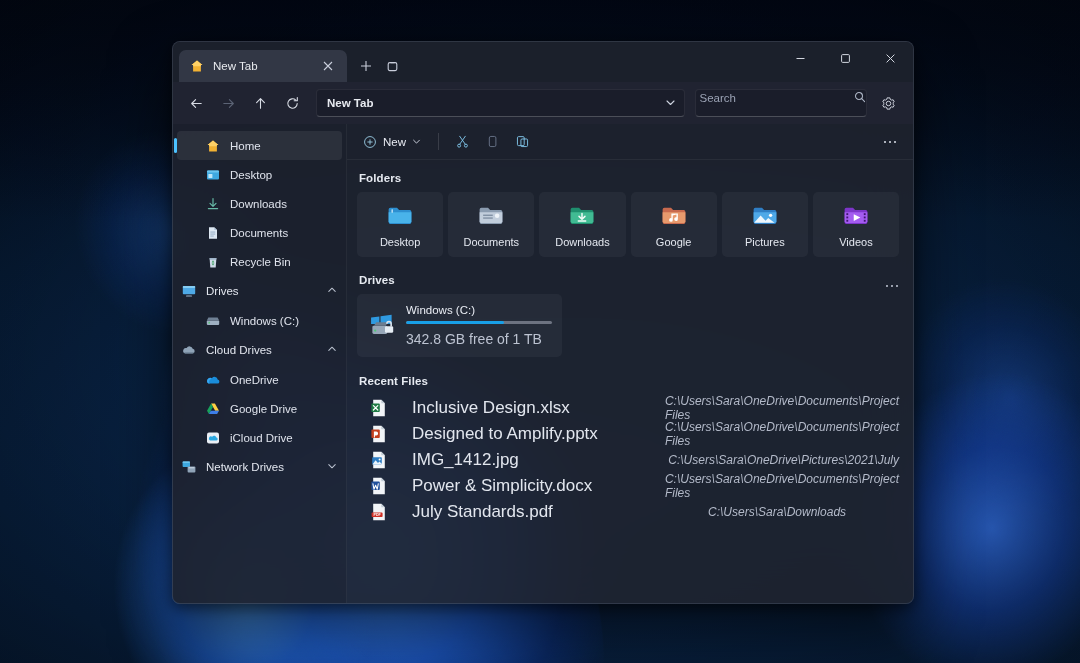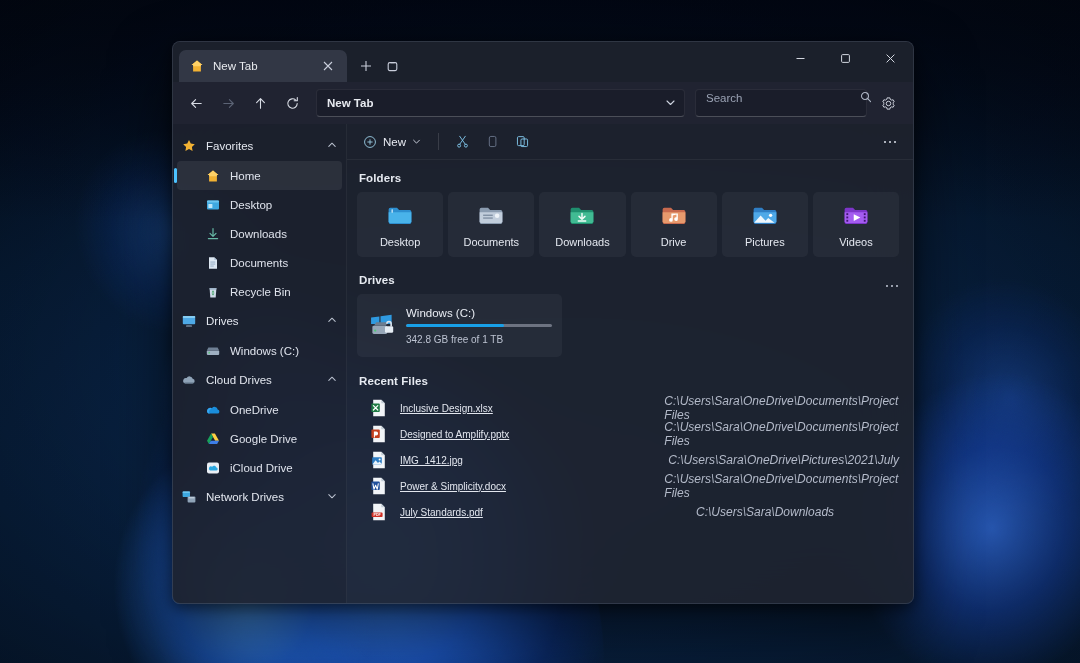--- a/index.html
+++ b/index.html
@@ -140,20 +140,21 @@
   }
   .addrtext { flex: 1; font-size: 11.5px; color: #e7eaf0; font-weight: 600; }
   .searchfield {
     width: 172px; height: 28px; margin-left: 8px;
     background: rgba(22,26,38,0.62);
     border: 1px solid rgba(255,255,255,.07);
     border-bottom: 1px solid rgba(255,255,255,.22);
     border-radius: 4px;
     display: flex; align-items: center;
     padding: 0 7px 11px 10px;
+    justify-content: center;
   }
   .searchfield input {
     flex: 1; background: transparent; border: 0; outline: 0;
     font-size: 11.5px; color: #e7eaf0;
     font-family: "Liberation Sans", sans-serif;
   }
   .searchfield input::placeholder { color: #9aa2b4; }
   .gearbtn {
     width: 30px; height: 30px; margin-left: 4px;
     display: flex; align-items: center; justify-content: center;
@@ -243,28 +244,28 @@
     padding: 0 10px 0 11px;
     margin-bottom: 16px;
   }
   .drive-info { flex: 1; min-width: 0; }
   .drive-name { font-size: 11.5px; color: #e9edf4; margin-bottom: 5px; }
   .drive-bar {
     height: 3px; background: rgba(210,218,232,.42);
     border-radius: 2px; overflow: hidden; margin-bottom: 7px;
   }
   .drive-bar > i { display: block; height: 100%; background: #18a0e8; border-radius: 2px; }
-  .drive-sub { font-size: 10px; color: #bcc3d1; }
+  .drive-sub { font-size: 14px; color: #bcc3d1; }
 
   
   .recent-row {
     height: 26px; display: flex; align-items: center;
     padding-left: 12px; border-radius: 4px;
   }
-  .rf-name { font-size: 10px; color: #e2e6ee; margin-left: 11px; width: 296px; text-decoration: underline; }
+  .rf-name { font-size: 17px; color: #e2e6ee; margin-left: 23px; width: 296px; }
   .rf-path { font-size: 12px; color: #b3bac9; font-style: italic; }
 
   .ico20 { width: 20px; height: 20px; flex: 0 0 20px; }
   .ico28 { width: 28px; height: 28px; flex: 0 0 28px; }
 </style>
 </head>
 <body>
 
 <div class="wallpaper">
   <div class="wp-base"></div>
@@ -373,31 +374,20 @@
         <path d="M8 5.6A2.4 2.4 0 1 0 8 10.4 2.4 2.4 0 1 0 8 5.6z" fill="none" stroke="#d3d8e2" stroke-width="1"></path>
         <path d="M13 8c0-.35-.04-.69-.1-1.02l1.2-.93-1.2-2.08-1.42.52a5 5 0 0 0-1.76-1.02L9.5 2h-3l-.22 1.47a5 5 0 0 0-1.76 1.02l-1.42-.52-1.2 2.08 1.2.93A5.2 5.2 0 0 0 3 8c0 .35.04.69.1 1.02l-1.2.93 1.2 2.08 1.42-.52a5 5 0 0 0 1.76 1.02L6.5 14h3l.22-1.47a5 5 0 0 0 1.76-1.02l1.42.52 1.2-2.08-1.2-.93c.06-.33.1-.67.1-1.02z" fill="none" stroke="#d3d8e2" stroke-width="1"></path>
       </svg>
     </div>
   </div>
 
   <div class="body">
 
     <div class="sidebar">
 
-      <div class="nav-group-header">
-        <svg class="ic" viewBox="0 0 16 16">
-          <path d="M8 1.9l1.78 3.7 4.02.56-2.92 2.8.71 4.02L8 11.06l-3.59 1.92.71-4.02L2.2 6.16l4.02-.56z" fill="#f2b233"></path>
-        </svg>
-        <span>Favorites</span>
-        <span class="chev">
-          <svg width="10" height="10" viewBox="0 0 10 10">
-              <path d="M1.8 6.4 5 3.2l3.2 3.2" stroke="#b9c0ce" stroke-width="1.05" fill="none" stroke-linecap="round" stroke-linejoin="round"></path>
-            </svg>
-        </span>
-      </div>
 
       <div class="nav-item selected">
         <svg class="ic" viewBox="0 0 16 16">
           <path d="M8 2.4 2.6 7.1h1.5v6.4h7.8V7.1h1.5z" fill="#f2b233"></path>
           <path d="M8 2.4 2.6 7.1h1.5v1.1h7.8V7.1h1.5z" fill="#ffd166"></path>
         </svg>
         <span>Home</span>
       </div>
 
       <div class="nav-item">
@@ -595,21 +585,21 @@
             </svg>
             <span class="label">Downloads</span>
           </div>
 
           <div class="folder-tile">
             <svg class="ico28" viewBox="0 0 32 32">
               <path d="M3 8.5a2 2 0 0 1 2-2h7.6l2.4 2.6H27a2 2 0 0 1 2 2v12a2 2 0 0 1-2 2H5a2 2 0 0 1-2-2z" fill="#c86a4e"></path>
               <path d="M3 11.6h26v10.5a2 2 0 0 1-2 2H5a2 2 0 0 1-2-2z" fill="#e79a6d"></path>
               <path d="M20.4 13.2v6.4a2.1 2.1 0 1 1-1.6-2.04V14.4l-4.2 1v5.1a2.1 2.1 0 1 1-1.6-2.04v-5.35z" fill="#fff"></path>
             </svg>
-            <span class="label">Drive</span>
+            <span class="label">Google</span>
           </div>
 
           <div class="folder-tile">
             <svg class="ico28" viewBox="0 0 32 32">
               <path d="M3 8.5a2 2 0 0 1 2-2h7.6l2.4 2.6H27a2 2 0 0 1 2 2v12a2 2 0 0 1-2 2H5a2 2 0 0 1-2-2z" fill="#2f7ec4"></path>
               <path d="M3 11.6h26v10.5a2 2 0 0 1-2 2H5a2 2 0 0 1-2-2z" fill="#4fa9e8"></path>
               <circle cx="22.4" cy="15.2" r="1.9" fill="#ffffff"></circle>
               <path d="M3.6 23.6 11 15.4l5.6 6.1 3.1-3.1 7.2 5.2z" fill="#eef6fc"></path>
             </svg>
             <span class="label">Pictures</span>

